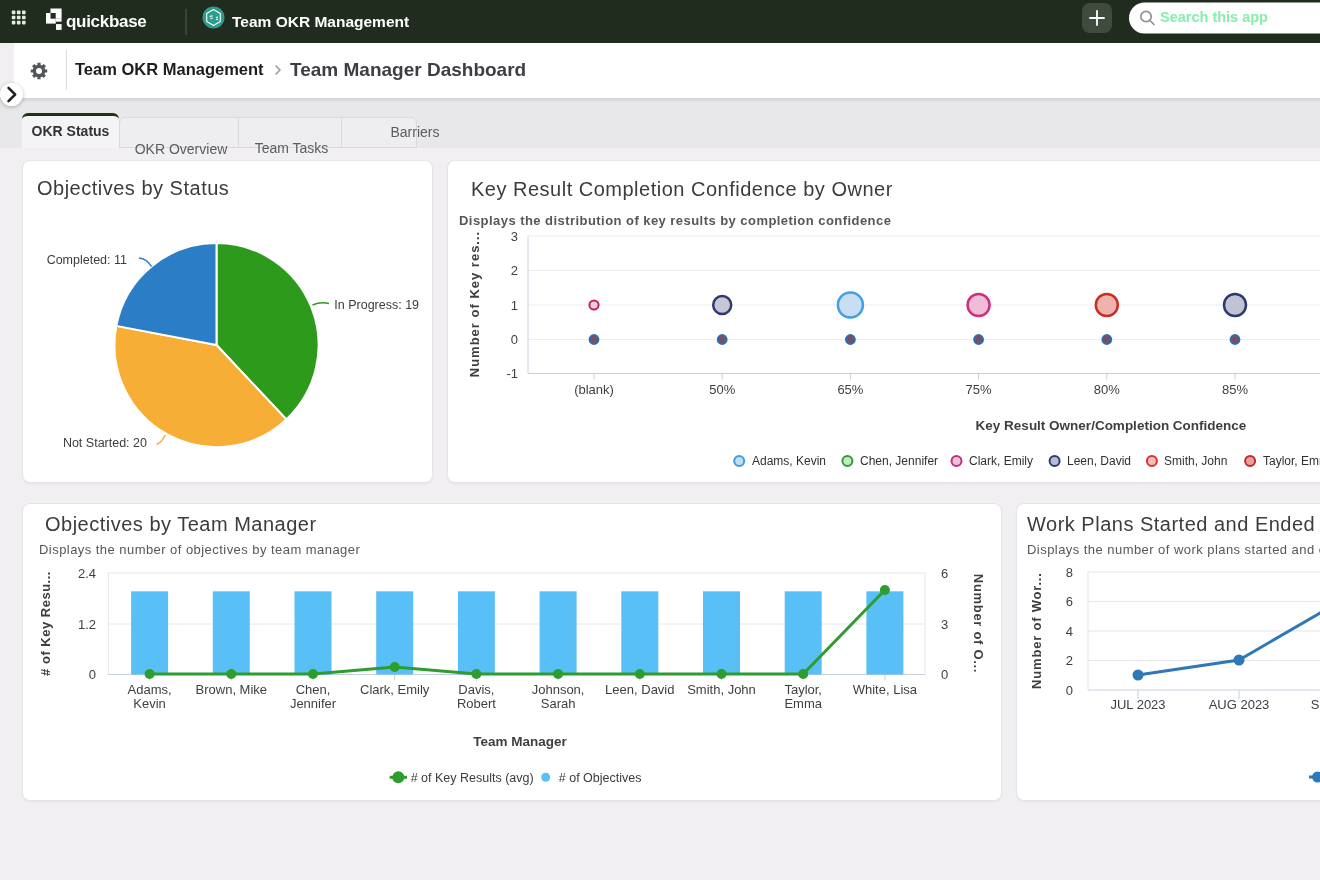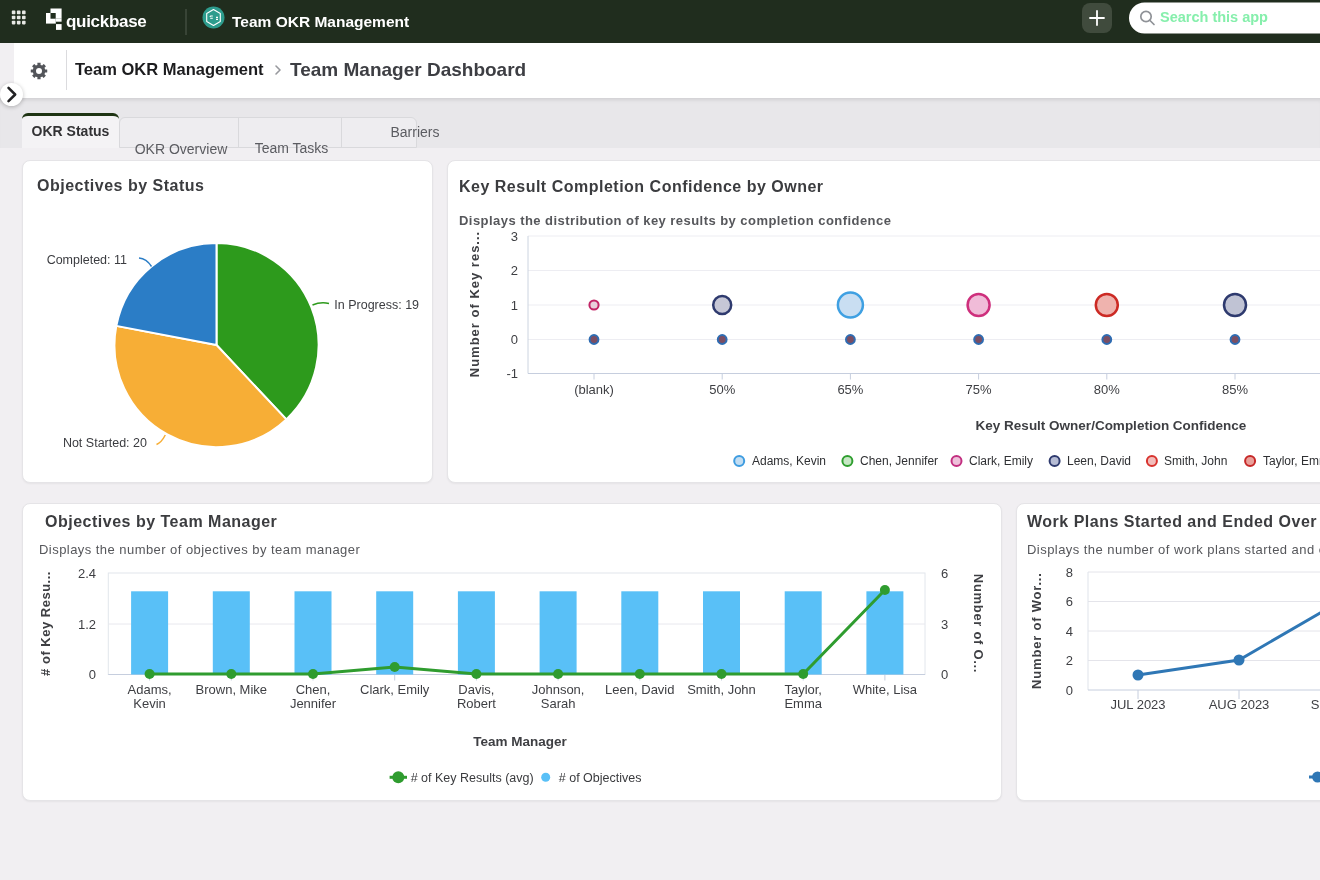--- a/index.html
+++ b/index.html
@@ -2,21 +2,21 @@
 <html><head>
 <meta charset="utf-8">
 <style>
   * { margin:0; padding:0; box-sizing:border-box; }
   html,body { width:1320px; height:880px; overflow:hidden; font-family:"Liberation Sans", sans-serif; background:#f1eff2; }
   .abs { position:absolute; }
   #topbar { position:absolute; left:0; top:0; width:1320px; height:43px; background:#202d1e; }
   #whitebar { position:absolute; left:14px; top:43px; width:1306px; height:55px; background:#ffffff; }
   #tabrow { position:absolute; left:0; top:98px; width:1320px; height:50px; background:#e8e7ea; box-shadow: inset 0 5px 5px -4px rgba(0,0,0,0.14); }
   .card { position:absolute; background:#ffffff; border:1px solid #e5e4e7; border-radius:8px; box-shadow:0 1px 2px rgba(0,0,0,0.05); }
-  .ctitle { position:absolute; font-size:16px; font-weight:bold; color:#3b3c3f; letter-spacing:0.5px; }
+  .ctitle { position:absolute; font-size:20px; font-weight:normal; color:#3b3c3f; letter-spacing:0.5px; }
   .csub { position:absolute; font-size:13px; color:#56575b; letter-spacing:0.45px; }
 </style>
 </head>
 <body>
 <div id="topbar">
   <svg class="abs" style="left:0;top:0;" width="1320" height="43">
 
     <g fill="#e7e9e5">
       <rect x="11.8" y="10.6" width="3.6" height="3.6" rx="0.8"></rect>
         <rect x="16.9" y="10.6" width="3.6" height="3.6" rx="0.8"></rect>
@@ -98,21 +98,21 @@
     <path d="M133.5,283.5 Q138.5,281.5 142.3,274" fill="none" stroke="#f7ae36" stroke-width="1.5"></path>
     <g font-size="12.5px" fill="#3b3c40" font-family="Liberation Sans, sans-serif">
       <text x="104" y="103" text-anchor="end">Completed: 11</text>
       <text x="311.3" y="147.5">In Progress: 19</text>
       <text x="39.9" y="286">Not Started: 20</text>
     </g>
   </svg>
 </div>
 
 <div class="card" id="card2" style="left:447px; top:160px; width:1060px; height:323px;">
-  <div class="ctitle" style="left:11px; top:17px;">Key Result Completion Confidence by Owner</div>
+  <div class="ctitle" style="left:23px; top:17px;">Key Result Completion Confidence by Owner</div>
   <div class="csub" style="left:11px; top:52px;font-weight:bold;">Displays the distribution of key results by completion confidence</div>
   <svg class="abs" style="left:0;top:0;" width="1058" height="321" font-family="Liberation Sans, sans-serif">
 
     <g stroke="#ededf2" stroke-width="1">
       <line x1="80" y1="75" x2="1050" y2="75"></line>
       <line x1="80" y1="109.5" x2="1050" y2="109.5"></line>
       <line x1="80" y1="144" x2="1050" y2="144"></line>
       <line x1="80" y1="178.5" x2="1050" y2="178.5"></line>
     </g>
     <line x1="80" y1="75" x2="80" y2="212.5" stroke="#ccd4e0" stroke-width="1"></line>

